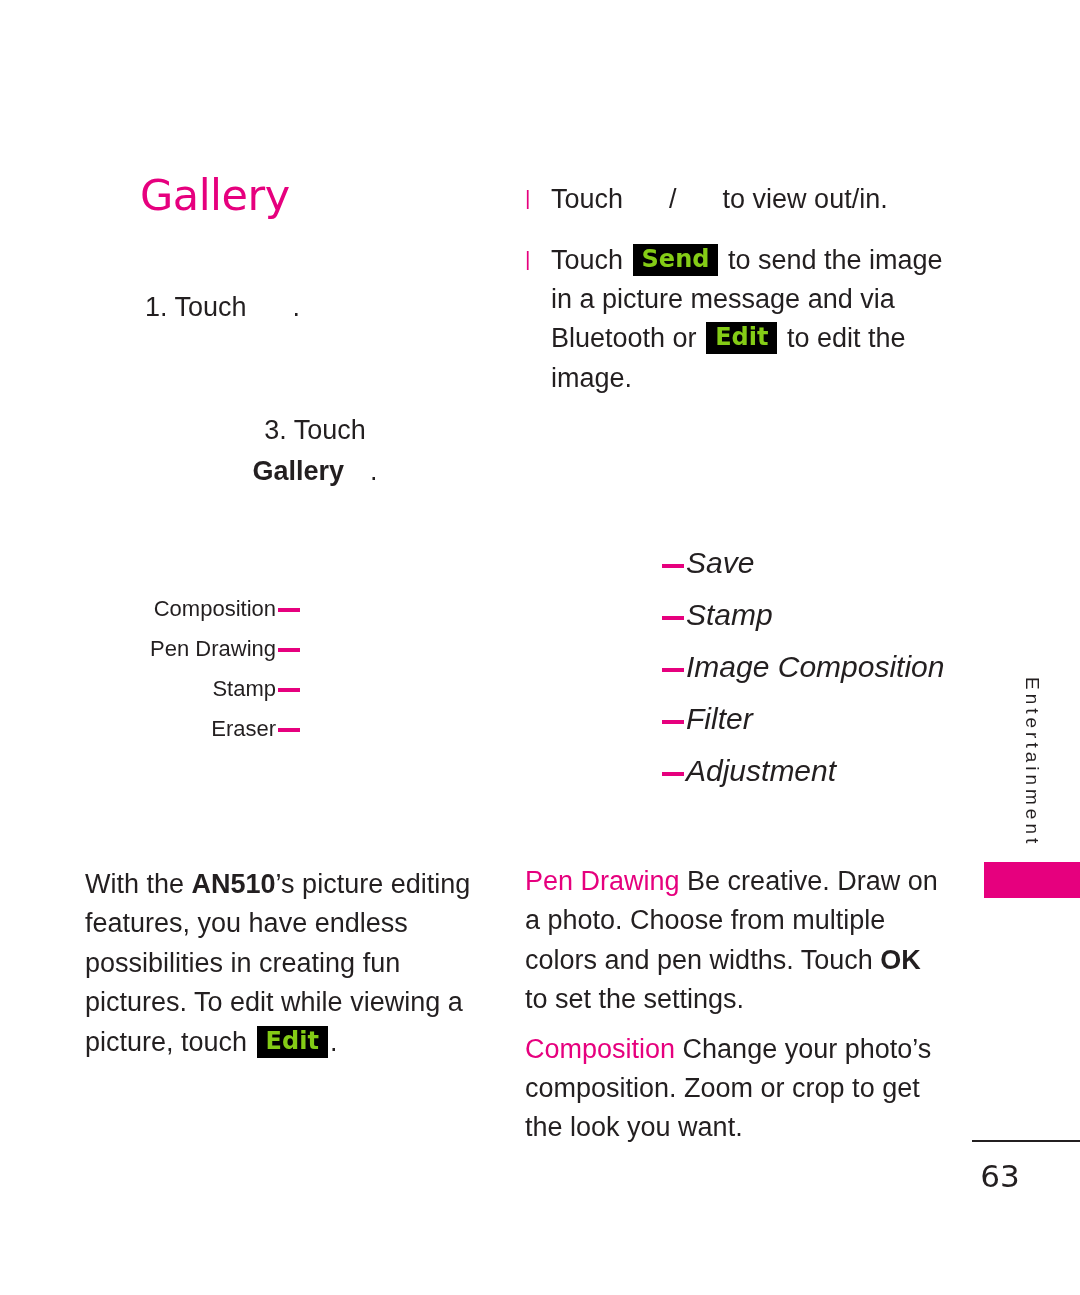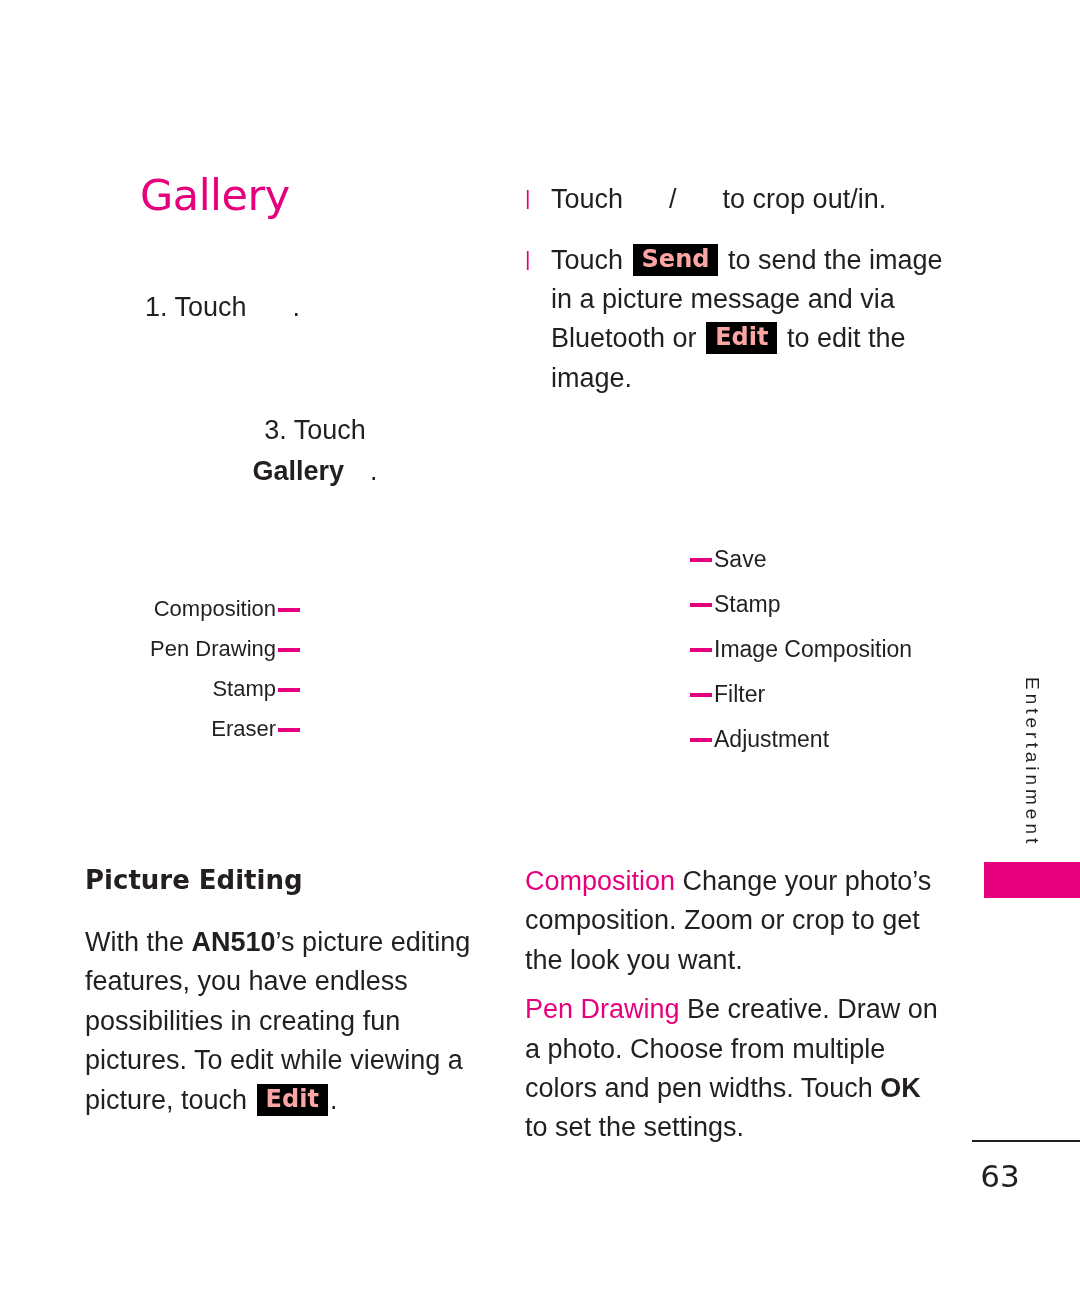--- a/index.html
+++ b/index.html
@@ -67,21 +67,21 @@
     padding-top: 4px;
   }
   .bullet-text {
     font-size: 27px;
     line-height: 1.45;
     flex: 1;
   }
   .keycap {
     display: inline-block;
     background: #000000;
-    color: #fca5a5;
+    color: #84cc16;
     font-family: "DejaVu Sans", sans-serif;
     font-weight: bold;
     font-size: 24px;
     padding: 2px 9px 3px 9px;
     line-height: 1.12;
     vertical-align: 2px;
     margin: 0 2px;
   }
   .gap {
     display: inline-block;
@@ -109,24 +109,25 @@
   .dash {
     display: inline-block;
     width: 22px;
     height: 4px;
     background: #e6007e;
     vertical-align: 4px;
     margin: 0 0 0 2px;
   }
   .callouts-right {
     position: absolute;
-    left: 690px;
+    left: 662px;
     top: 548px;
-    font-size: 23px;
+    font-size: 30px;
     line-height: 1;
+    font-style: italic;
   }
   .callouts-right .cr-item {
     margin-bottom: 22px;
     white-space: nowrap;
   }
   .dash-r {
     display: inline-block;
     width: 22px;
     height: 4px;
     background: #e6007e;
@@ -229,21 +230,21 @@
         <span>3. Touch</span>
         <b>Gallery</b><span class="gap-sm"></span><span>.</span>
       </div>
     </div>
   </div>
 
   <div class="col-right">
     <div class="bullet-row">
       <div class="bullet-mark">|</div>
       <div class="bullet-text">
-        <span>Touch</span><span class="gap"></span><span>/</span><span class="gap"></span><span>to crop out/in.</span>
+        <span>Touch</span><span class="gap"></span><span>/</span><span class="gap"></span><span>to view out/in.</span>
       </div>
     </div>
 
     <div class="bullet-row">
       <div class="bullet-mark">|</div>
       <div class="bullet-text">
         <span>Touch</span>
         <span class="keycap">Send</span>
         <span>to send the image in a picture message and via Bluetooth or</span>
         <span class="keycap">Edit</span>
@@ -261,39 +262,38 @@
 
   <div class="callouts-right">
     <div class="cr-item"><span class="dash-r"></span><span>Save</span></div>
     <div class="cr-item"><span class="dash-r"></span><span>Stamp</span></div>
     <div class="cr-item"><span class="dash-r"></span><span>Image Composition</span></div>
     <div class="cr-item"><span class="dash-r"></span><span>Filter</span></div>
     <div class="cr-item"><span class="dash-r"></span><span>Adjustment</span></div>
   </div>
 
   <div class="lower-left">
-    <div class="section-head">Picture Editing</div>
     <div class="body-text">
       <span>With the</span>
       <b>AN510</b><span>’s picture editing features, you have endless possibilities in creating fun pictures. To edit while viewing a picture, touch</span>
       <span class="keycap">Edit</span><span>.</span>
     </div>
   </div>
 
   <div class="lower-right">
-    <div class="para">
-      <span class="pink-term">Composition</span>
-      <span>Change your photo’s composition. Zoom or crop to get the look you want.</span>
-    </div>
     <div class="para">
       <span class="pink-term">Pen Drawing</span>
       <span>Be creative. Draw on a photo. Choose from multiple colors and pen widths. Touch</span>
       <b>OK</b>
       <span>to set the settings.</span>
     </div>
+    <div class="para">
+      <span class="pink-term">Composition</span>
+      <span>Change your photo’s composition. Zoom or crop to get the look you want.</span>
+    </div>
   </div>
 
   <div class="side-tab">
     <div class="side-tab-text">Entertainment</div>
   </div>
   <div class="pink-block"></div>
 
   <div class="footer-rule"></div>
   <div class="page-num">63</div>
 

